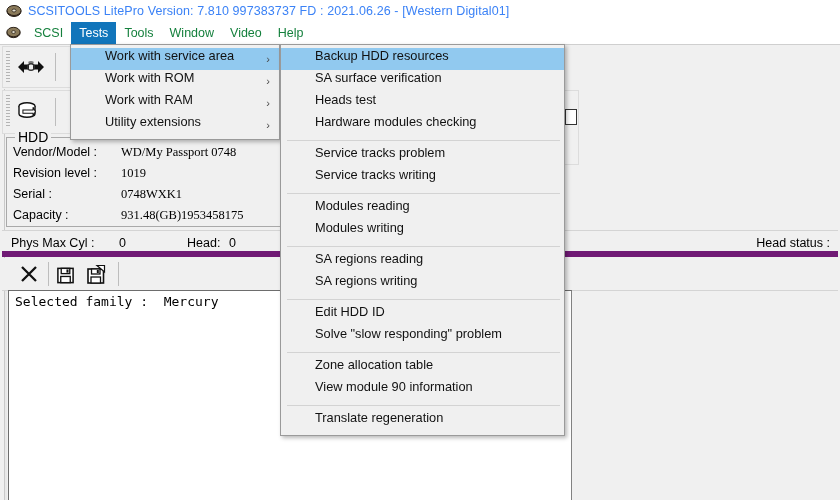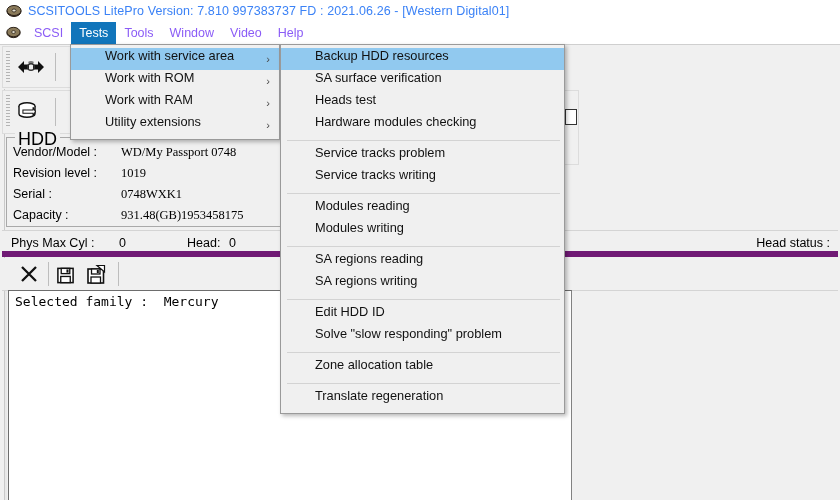--- a/index.html
+++ b/index.html
@@ -56,21 +56,21 @@
     align-items: stretch;
     padding-left: 6px;
     box-sizing: border-box;
   }
   .menubar .app-glyph { align-self: center; margin-right: 4px; }
   .menu-item {
     display: flex;
     align-items: center;
     padding: 0 8px;
     font-size: 12.5px;
-    color: #8b5cf6;
+    color: #15803d;
     white-space: nowrap;
     cursor: default;
   }
   .menu-item.active {
     background: #1175bb;
     color: #ffffff;
   }
 
   
   .mainframe {
@@ -131,21 +131,21 @@
     width: 276px;
     height: 90px;
     border: 1px solid #a9a9a9;
     box-sizing: border-box;
   }
   .hdd-legend {
     position: absolute;
     left: 8px; top: -9px;
     background: #f0f0f0;
     padding: 0 3px;
-    font-size: 18px;
+    font-size: 14px;
     color: #000;
   }
   .hdd-row {
     position: absolute;
     font-size: 12.5px;
     color: #000;
     white-space: nowrap;
   }
   .hdd-label { position: absolute; left: 6px; }
   .hdd-value { position: absolute; left: 114px; font-family: Liberation Serif, serif; }
@@ -464,20 +464,23 @@
     </div>
     <div class="popup-row">
       <span>Solve "slow responding" problem</span>
     </div>
 
     <div class="popup-sep"></div>
 
     <div class="popup-row">
       <span>Zone allocation table</span>
     </div>
+    <div class="popup-row">
+      <span>View module 90 information</span>
+    </div>
 
     <div class="popup-sep"></div>
 
     <div class="popup-row">
       <span>Translate regeneration</span>
     </div>
   </div>
 
 </div>
 

